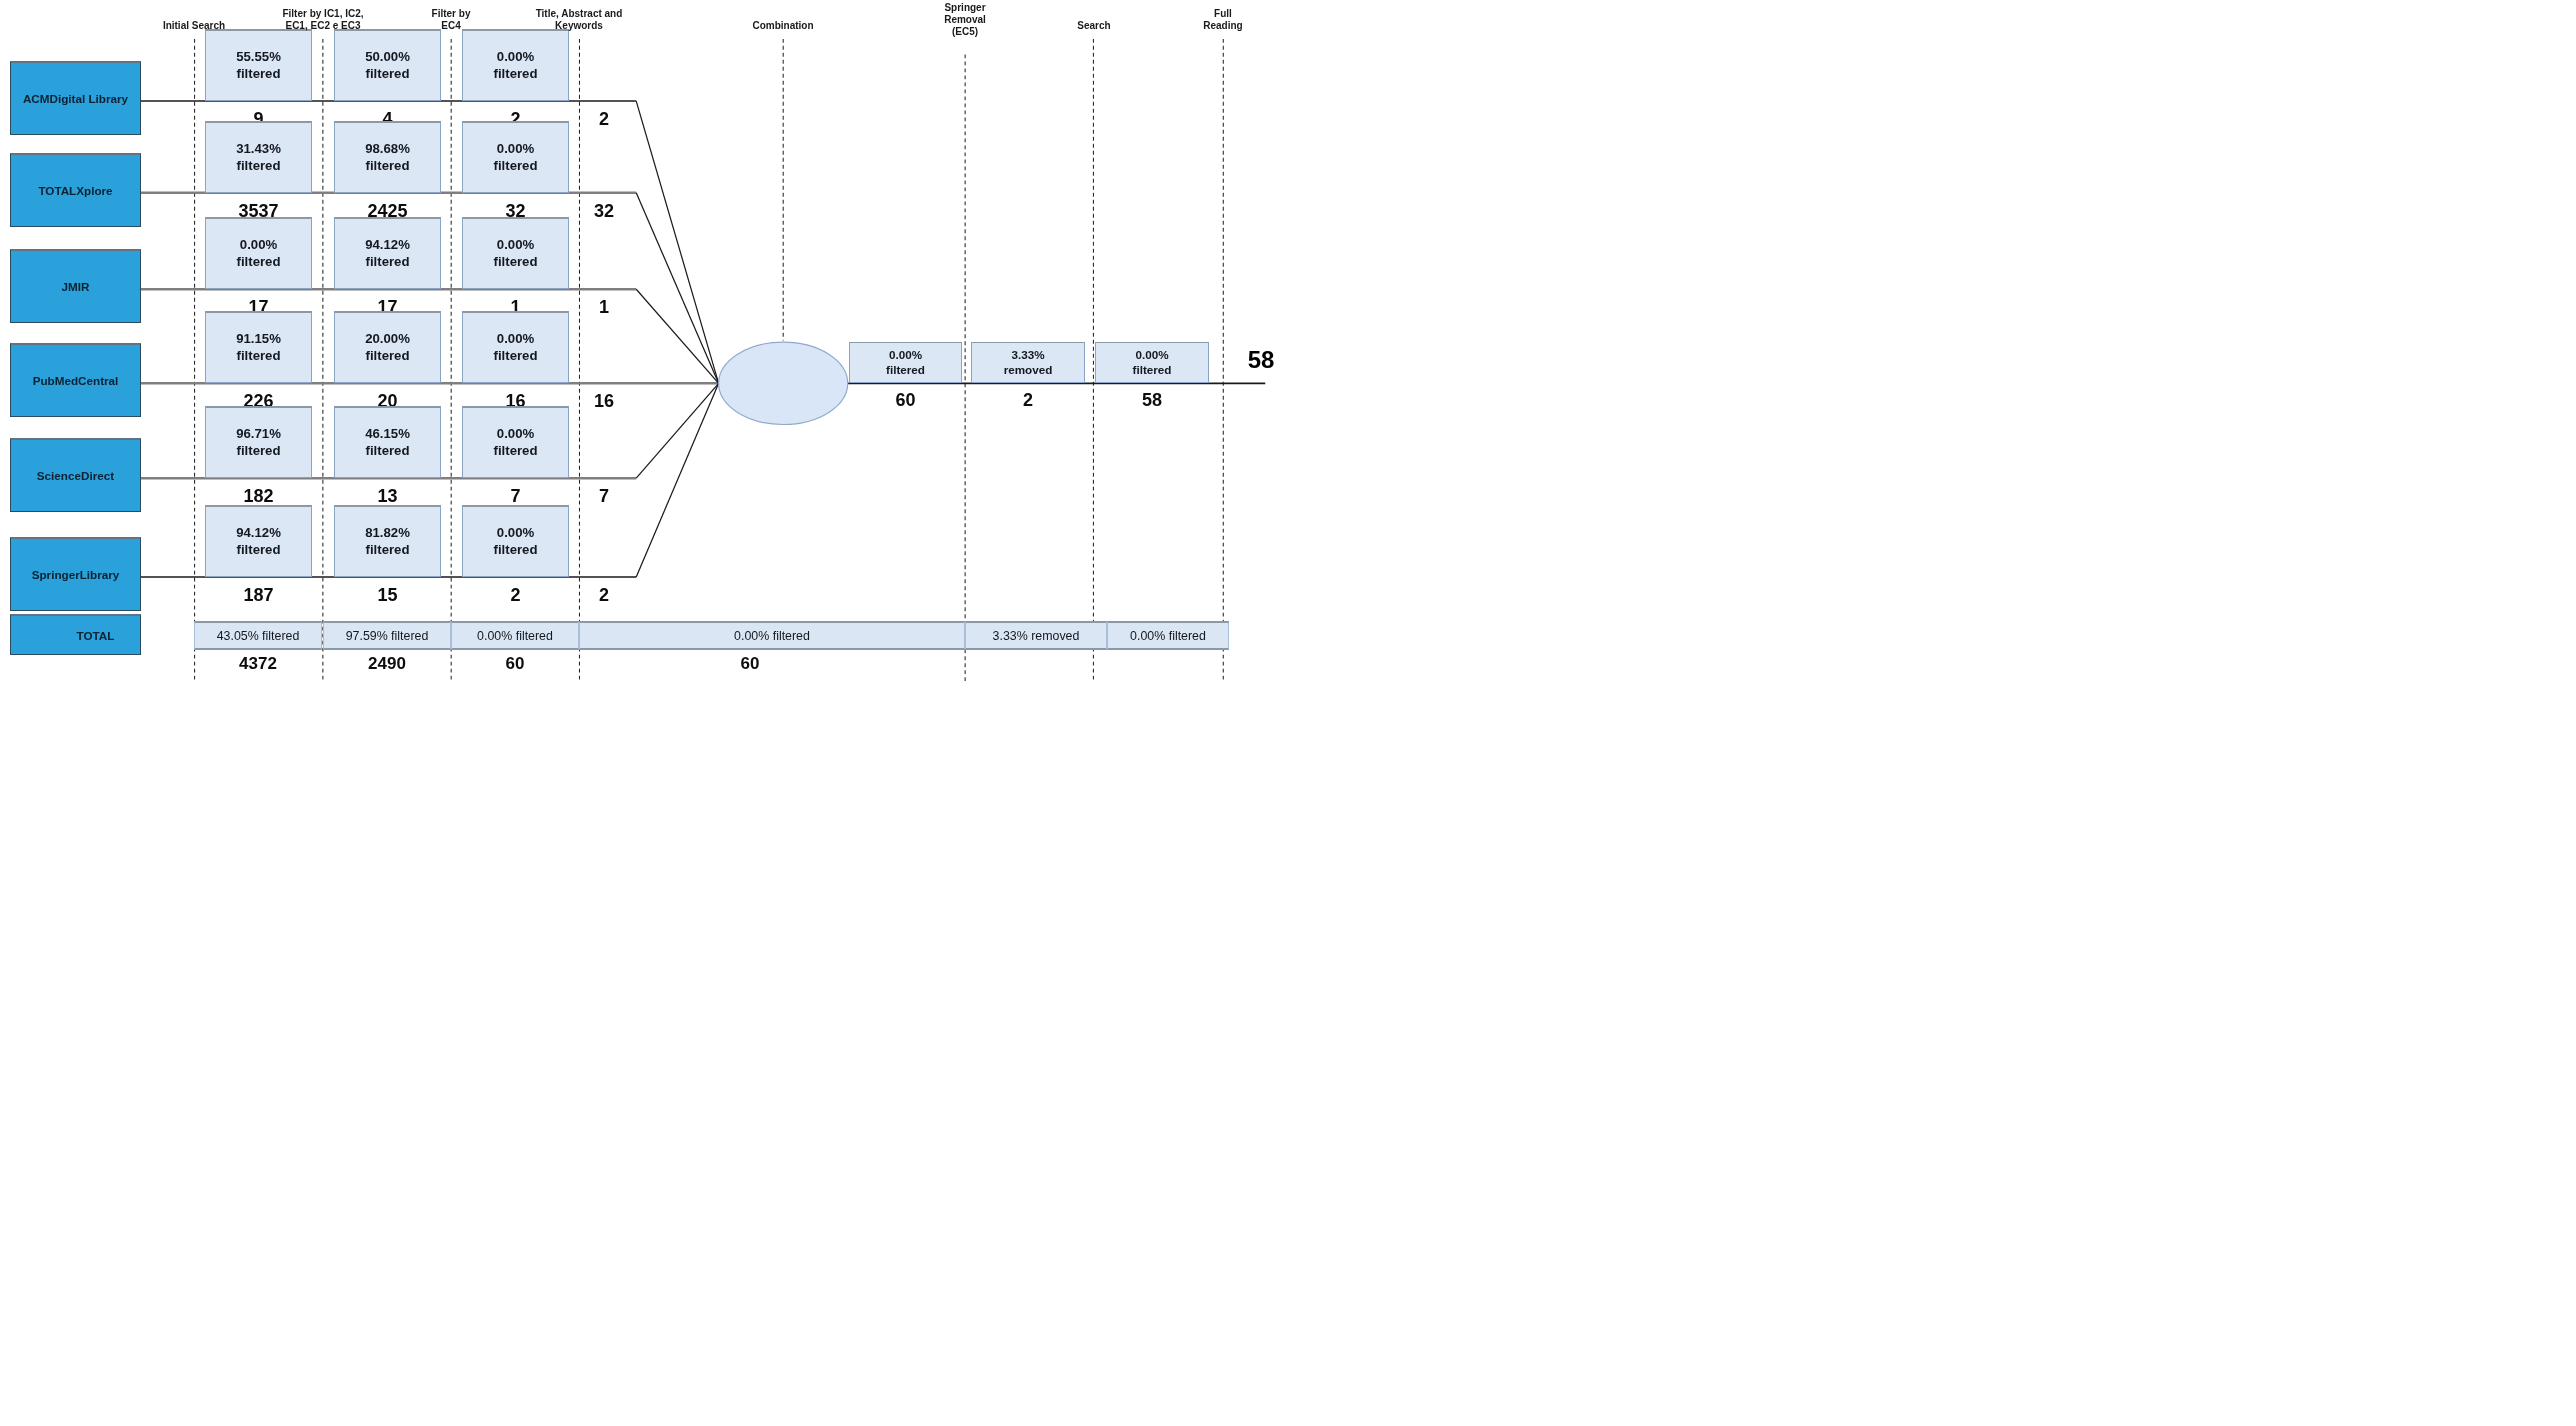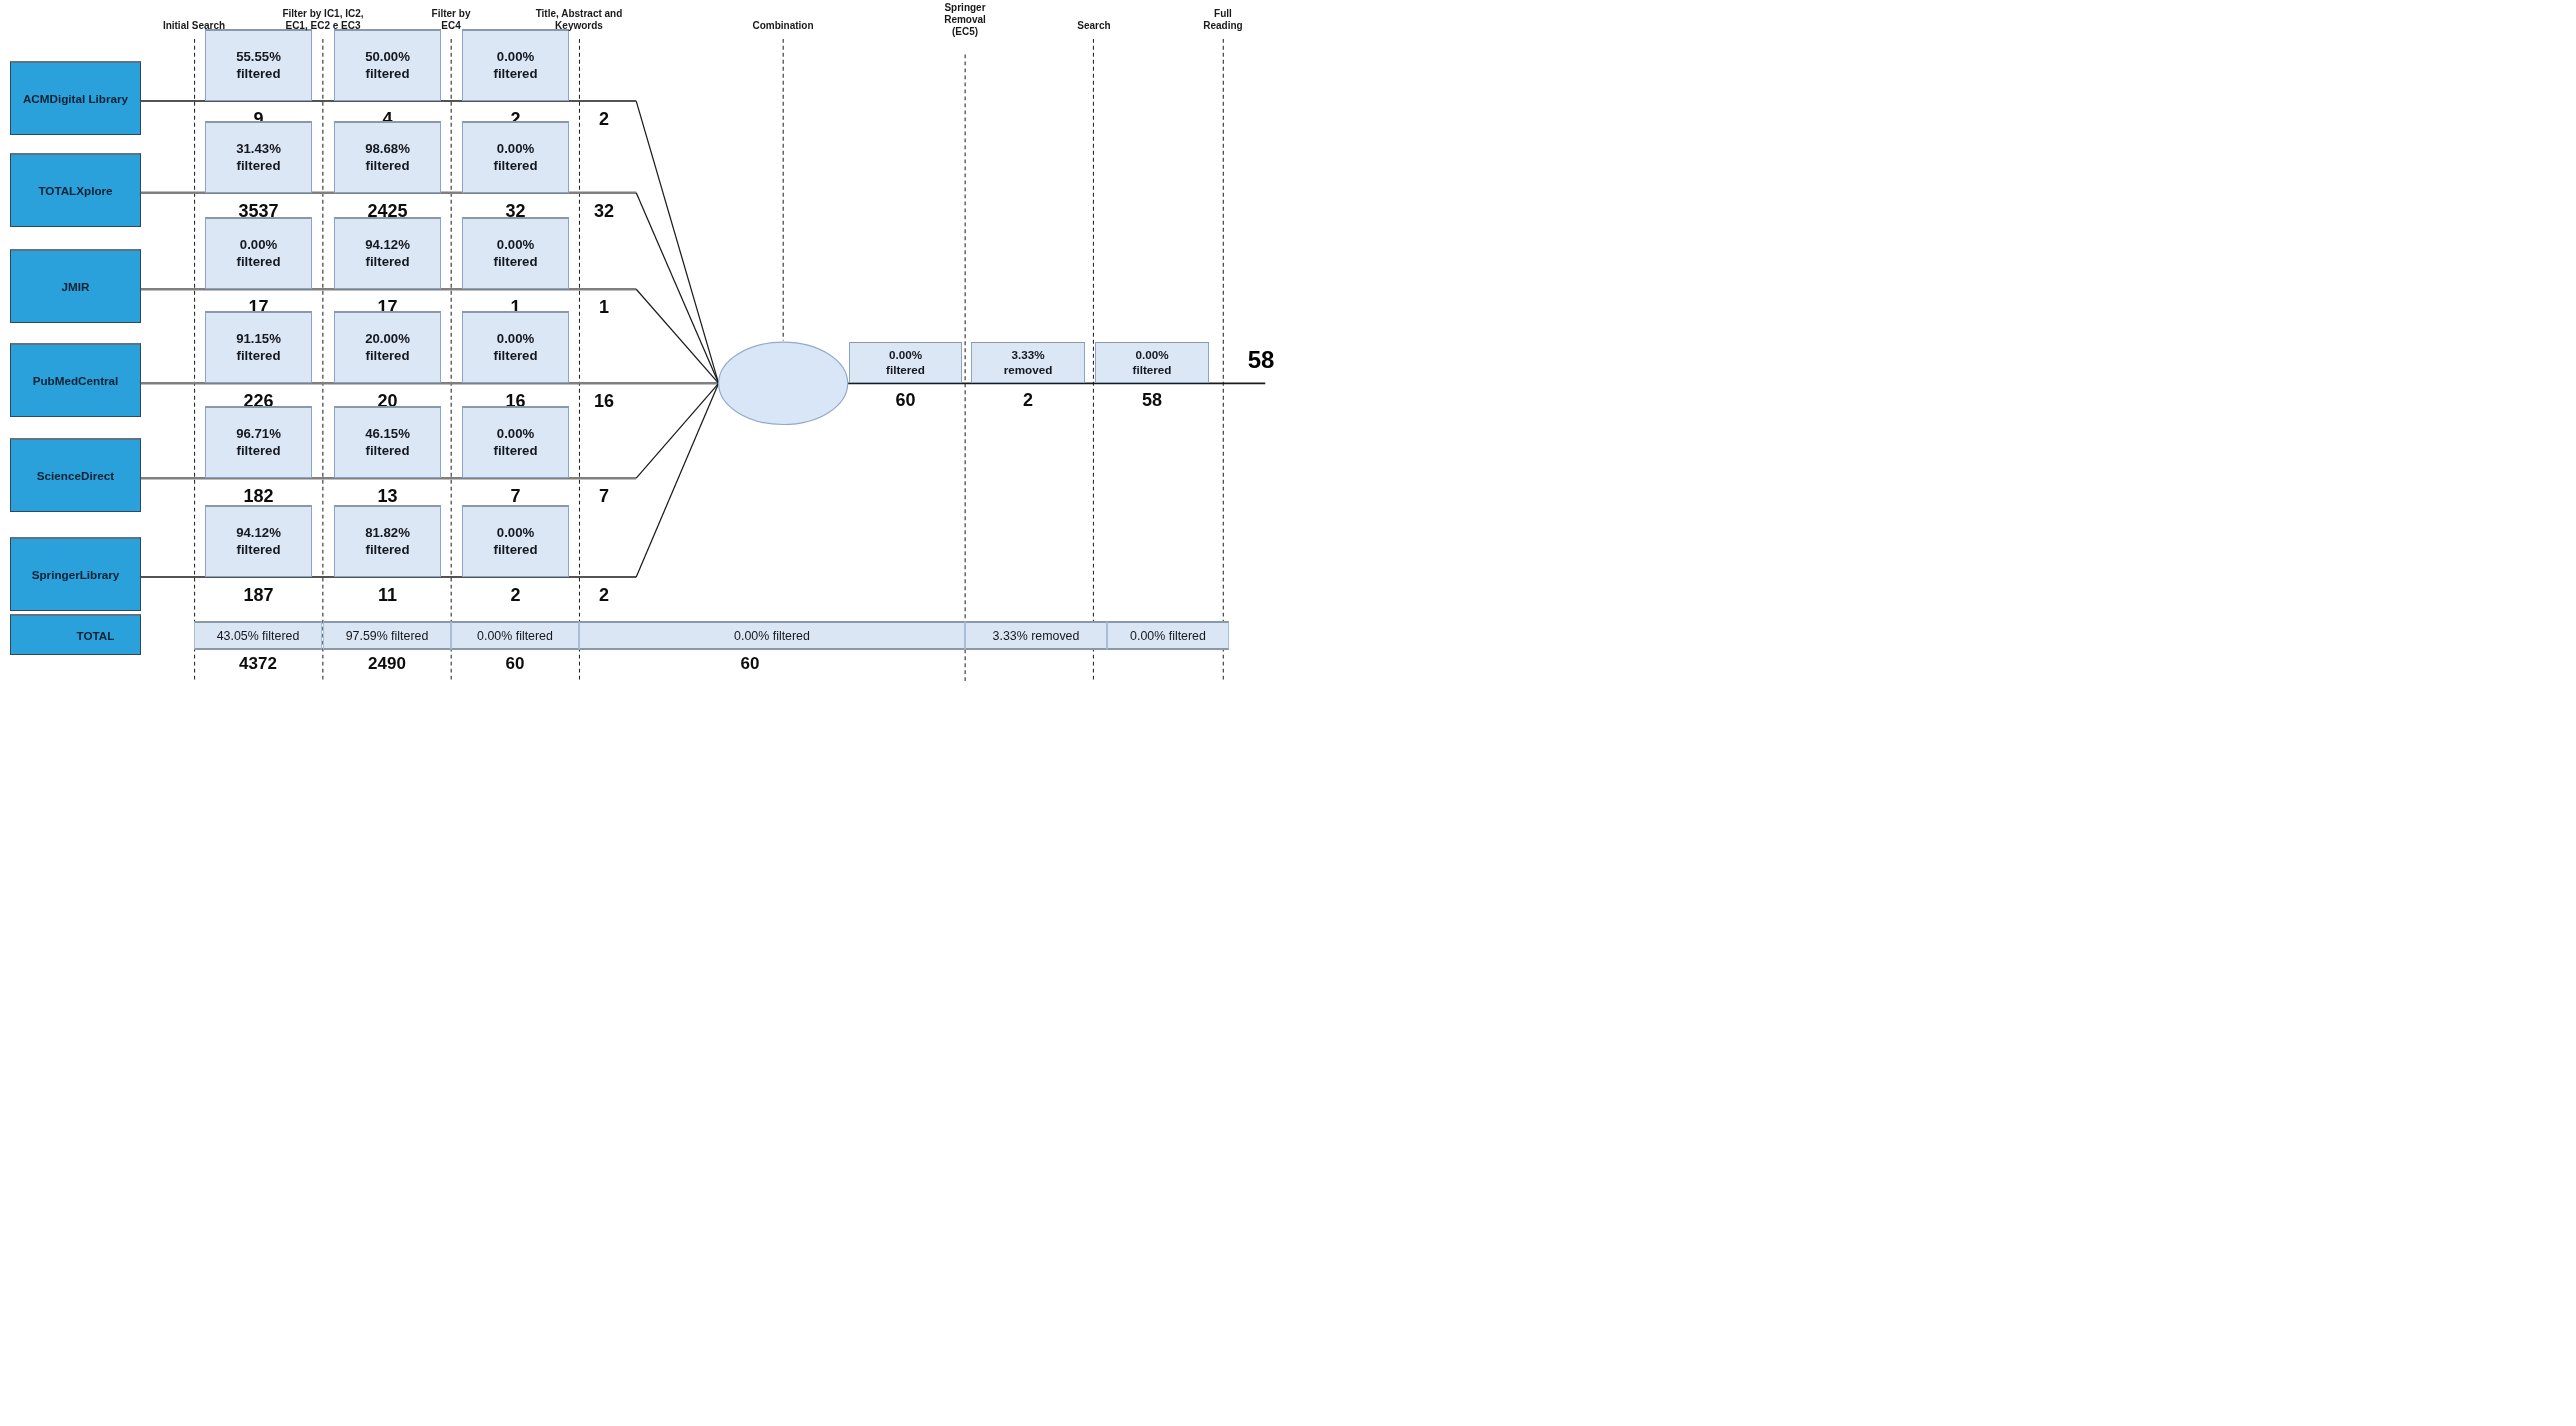--- a/index.html
+++ b/index.html
@@ -254,21 +254,21 @@
       </div>
     <div class="pctbox" style="left:334px">
         <span>81.82%</span>
         <span>filtered</span>
       </div>
     <div class="pctbox" style="left:462px">
         <span>0.00%</span>
         <span>filtered</span>
       </div>
     <div class="num" style="left:205px;width:107px">187</div>
-    <div class="num" style="left:334px;width:107px">11</div>
+    <div class="num" style="left:334px;width:107px">15</div>
     <div class="num" style="left:462px;width:107px">2</div>
     <div class="num" style="left:571px;width:66px">2</div>
   </div>
 
   <div class="combox" style="left:849px;width:113px">
       <span>0.00%</span>
       <span>filtered</span>
     </div>
   <div class="combox" style="left:971px;width:114px">
       <span>3.33%</span>

